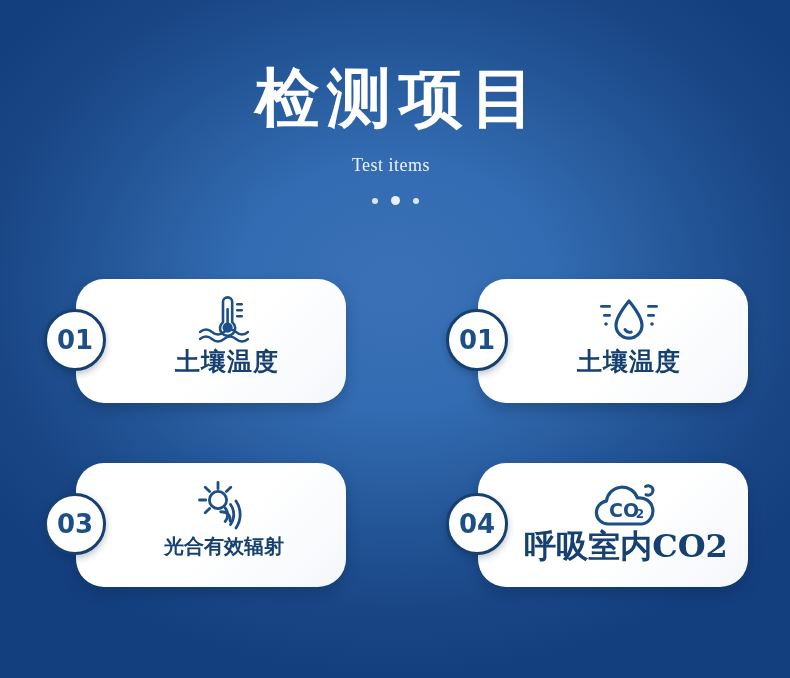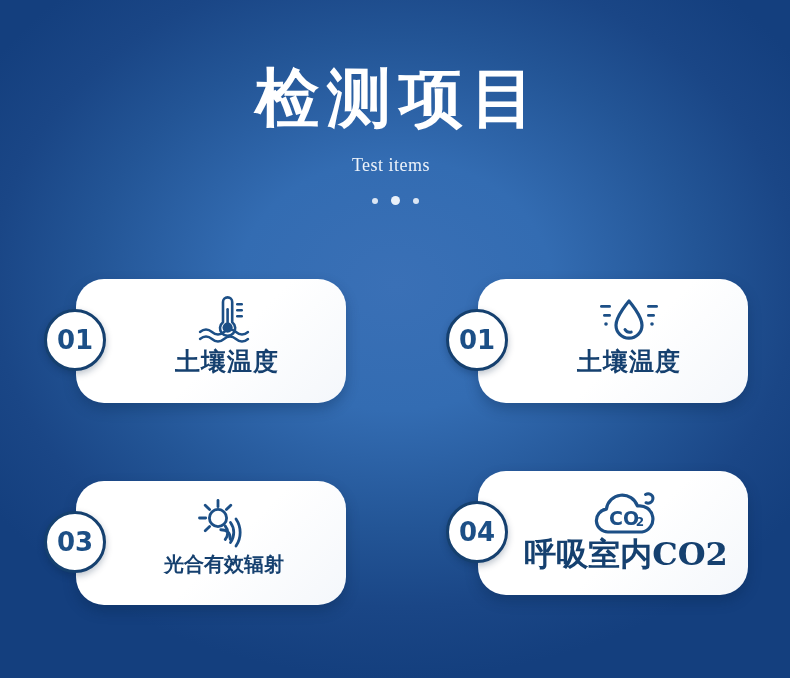--- a/index.html
+++ b/index.html
@@ -78,22 +78,22 @@
   .card {
     position: absolute;
     width: 270px;
     height: 124px;
     background: linear-gradient(135deg, #ffffff 0%, #ffffff 55%, #f4f7fb 100%);
     border-radius: 28px;
     box-shadow: 0 6px 13px rgba(8, 32, 66, 0.30);
   }
   .card.c1 { left: 76px;  top: 0px; }
   .card.c2 { left: 478px; top: 0px; }
-  .card.c3 { left: 76px;  top: 202px; }
-  .card.c4 { left: 478px; top: 192px; }
+  .card.c3 { left: 76px;  top: 184px; }
+  .card.c4 { left: 478px; top: 184px; }
 
   .badge {
     position: absolute;
     left: -32px;
     top: 30px;
     width: 62px;
     height: 62px;
     border-radius: 50%;
     background: #ffffff;
     border: 3.5px solid #15406f;

